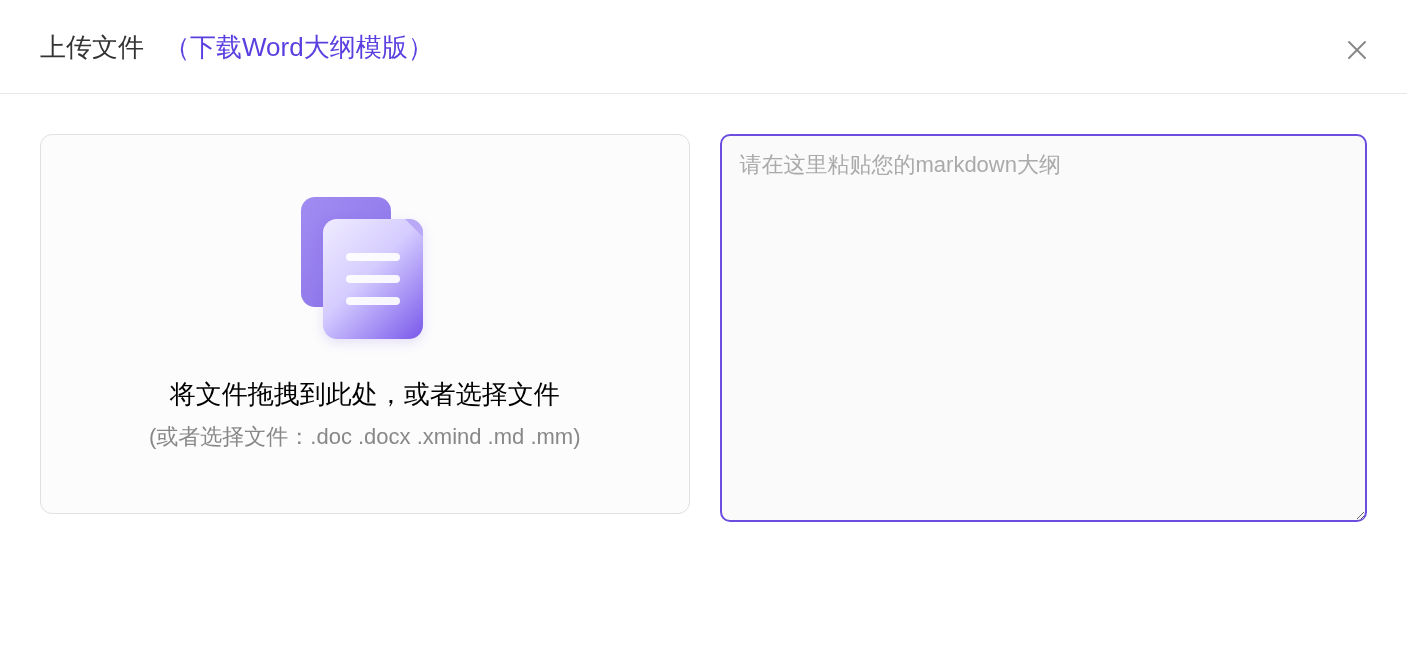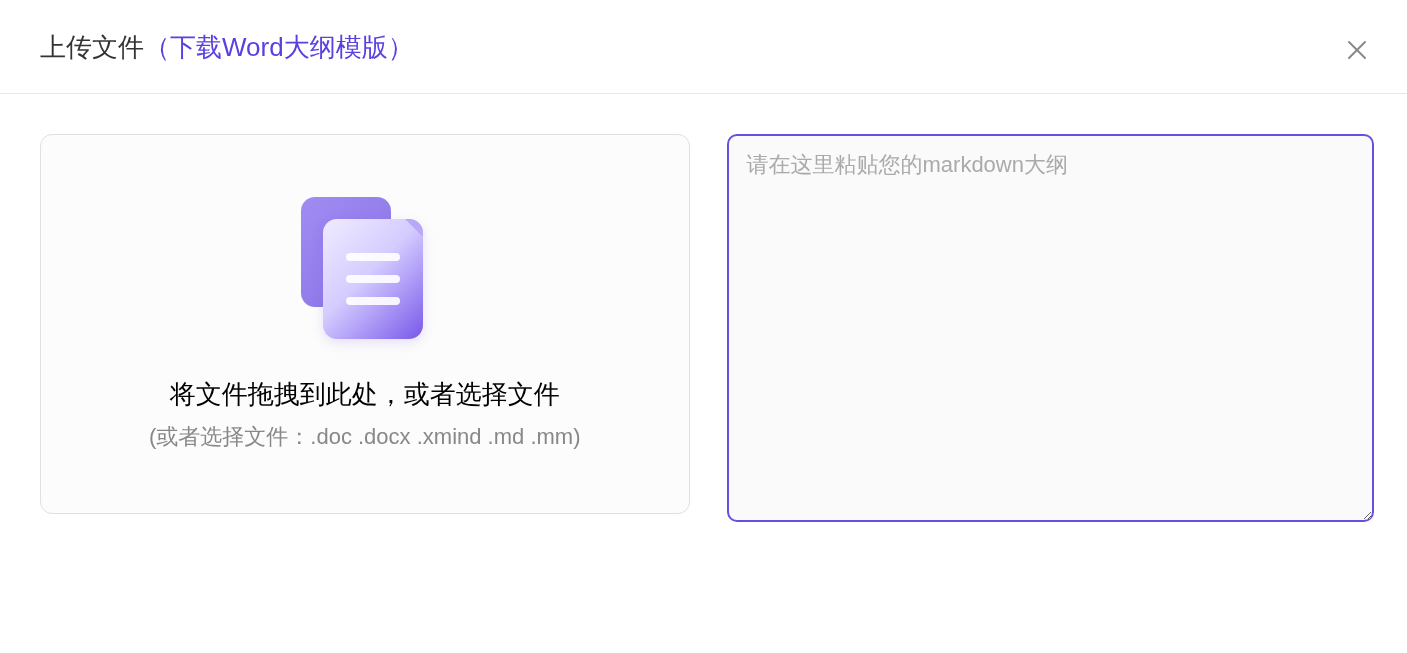--- a/index.html
+++ b/index.html
@@ -29,20 +29,21 @@
       position: relative;
     }
     .title {
       font-size: 26px;
       color: #333333;
       font-weight: 400;
     }
     .download-link {
       font-size: 26px;
       color: #5b3fe0;
+      margin-left: 20px;
       cursor: pointer;
     }
     .close-icon {
       position: absolute;
       right: 38px;
       top: 38px;
       width: 24px;
       height: 24px;
       cursor: pointer;
       color: #888888;
@@ -137,21 +138,20 @@
       height: 100%;
       border: 2px solid #6b4de0;
       border-radius: 10px;
       padding: 14px 18px;
       font-size: 22px;
       font-family: inherit;
       resize: both;
       outline: none;
       background: #fafafa;
       color: #333;
-      margin-left: 7px;
     }
     .right-panel textarea::placeholder {
       color: #aaaaaa;
     }
     .footer {
       display: flex;
       justify-content: flex-end;
       padding: 0 40px 30px 40px;
     }
     .confirm-btn {

